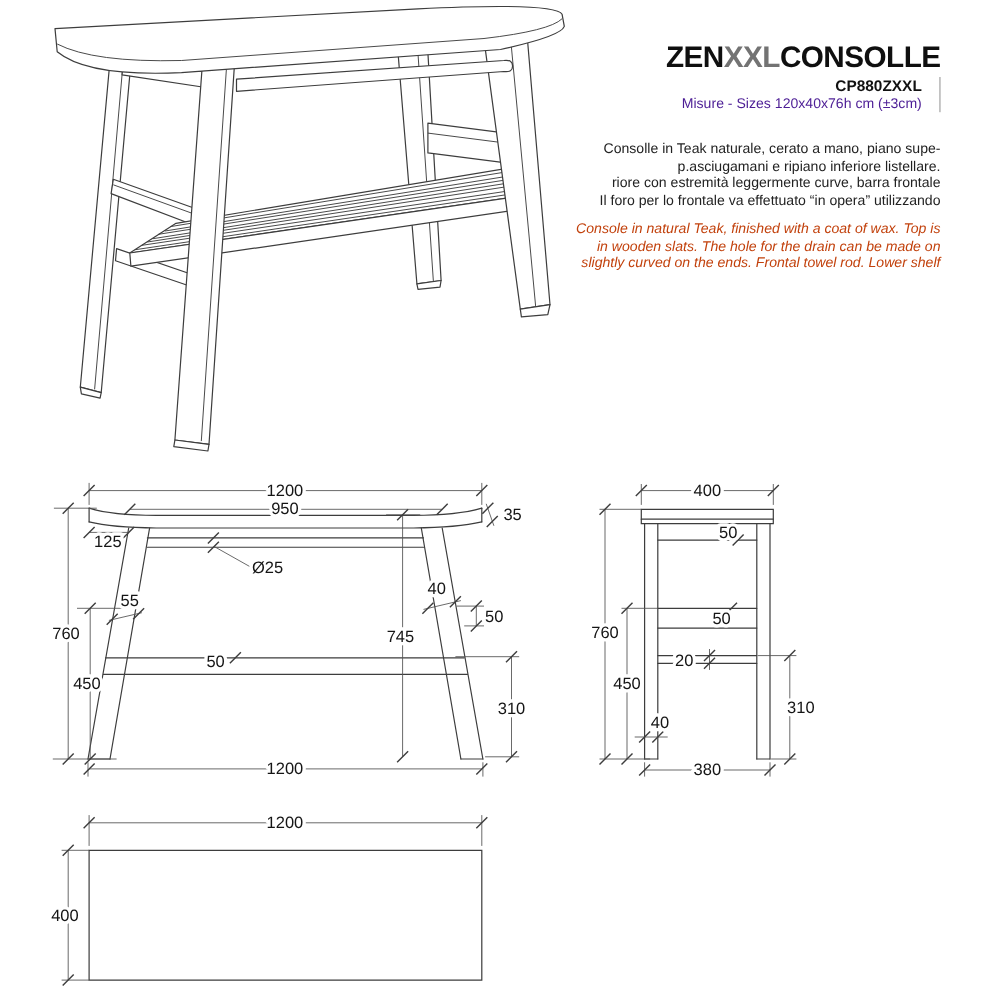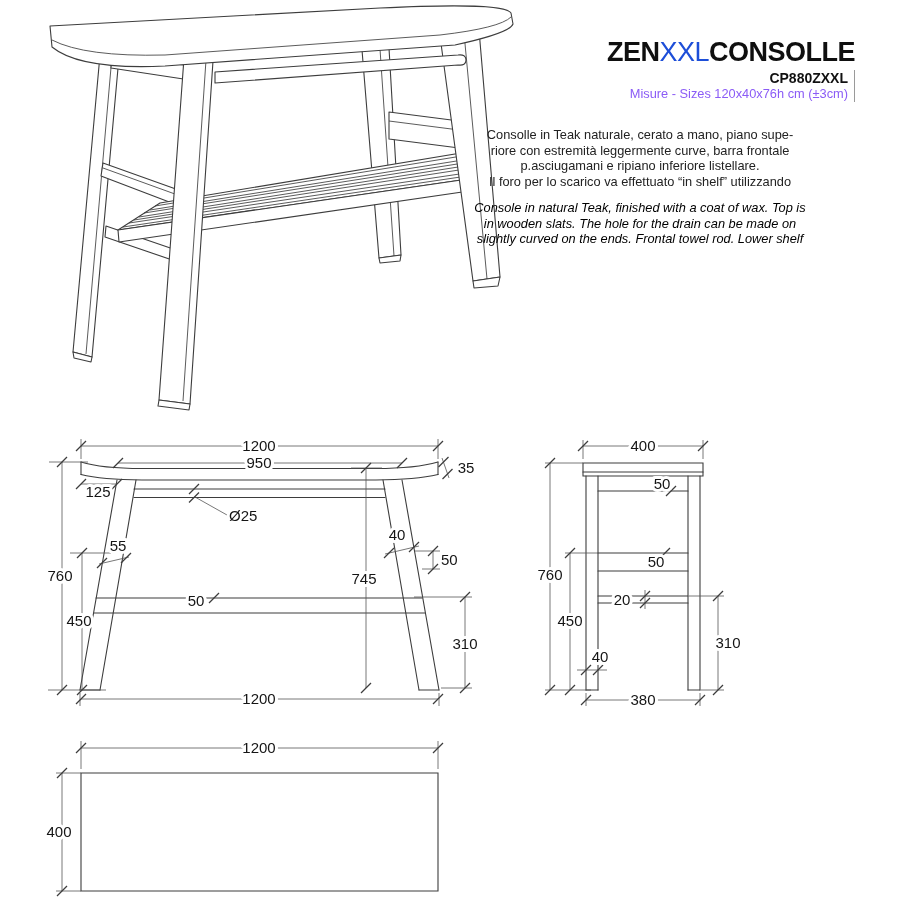--- a/index.html
+++ b/index.html
@@ -3,28 +3,28 @@
 <meta charset="utf-8">
 <style>
   html,body{margin:0;padding:0;background:#fff;}
   #page{position:relative;width:900px;height:900px;background:#ffffff;overflow:hidden;
         font-family:"Liberation Sans",sans-serif;}
   #drawing{position:absolute;left:0;top:0;}
   
   .header{position:absolute;top:38px;right:45px;width:430px;text-align:right;color:#111;}
   .title{font-size:27px;line-height:28px;letter-spacing:-0.5px;color:#0f0f0f;}
   .title .b{font-weight:bold;}
-  .title .l{font-weight:normal;color:#1d4ed8;}
-  .subblock{margin-top:4px;border-right:1.5px solid #9a9a9a;padding-right:6px;}
+  .title .l{font-weight:bold;color:#737373;}
+  .subblock{margin-top:4px;border-right:1.5px solid #9a9a9a;padding-right:16px;}
   .code{font-size:14px;font-weight:bold;line-height:16px;}
-  .subline{font-size:12.8px;line-height:15.5px;color:#8b5cf6;}
-  .desc{position:absolute;top:127px;right:45px;width:430px;text-align:center;}
+  .subline{font-size:12.8px;line-height:15.5px;color:#4c1d95;}
+  .desc{position:absolute;top:127px;right:45px;width:430px;text-align:right;}
   .desc-it div{font-size:12.8px;line-height:15.6px;color:#222;}
   .desc-en{margin-top:11px;}
-  .desc-en div{font-size:12.8px;line-height:15.3px;color:#000000;font-style:italic;}
+  .desc-en div{font-size:12.8px;line-height:15.3px;color:#c2410c;font-style:italic;}
   
   .ln{stroke:#3d3d3d;stroke-width:1.1;fill:none;stroke-linecap:round;}
   .fw{stroke:#3d3d3d;stroke-width:1.1;fill:#fff;stroke-linejoin:round;}
   .thin{stroke:#3d3d3d;stroke-width:0.85;fill:none;}
   .dl{stroke:#555;stroke-width:0.8;fill:none;}
   .tk{stroke:#3d3d3d;stroke-width:1.3;fill:none;}
   .dim{font-family:"Liberation Sans",sans-serif;font-size:15px;fill:#151515;
        text-anchor:middle;paint-order:stroke;stroke:#ffffff;stroke-width:6px;
        stroke-linejoin:round;}
   .dim.start{text-anchor:start;}
@@ -233,23 +233,23 @@
   <div class="title"><span class="b">ZEN</span><span class="l">XXL</span><span class="b">CONSOLLE</span></div>
   <div class="subblock">
     <div class="code">CP880ZXXL</div>
     <div class="subline">Misure - Sizes 120x40x76h cm (±3cm)</div>
   </div>
 </div>
 
 <div class="desc">
   <div class="desc-it">
     <div>Consolle in Teak naturale, cerato a mano, piano supe-</div>
+    <div>p.asciugamani e ripiano inferiore listellare.</div>
     <div>riore con estremità leggermente curve, barra frontale</div>
-    <div>p.asciugamani e ripiano inferiore listellare.</div>
-    <div>Il foro per lo scarico va effettuato “in shelf” utilizzando</div>
+    <div>Il foro per lo frontale va effettuato “in opera” utilizzando</div>
   </div>
   <div class="desc-en">
     <div>Console in natural Teak, finished with a coat of wax. Top is</div>
     <div>in wooden slats. The hole for the drain can be made on</div>
     <div>slightly curved on the ends. Frontal towel rod. Lower shelf</div>
   </div>
 </div>
 
 </div>
 

